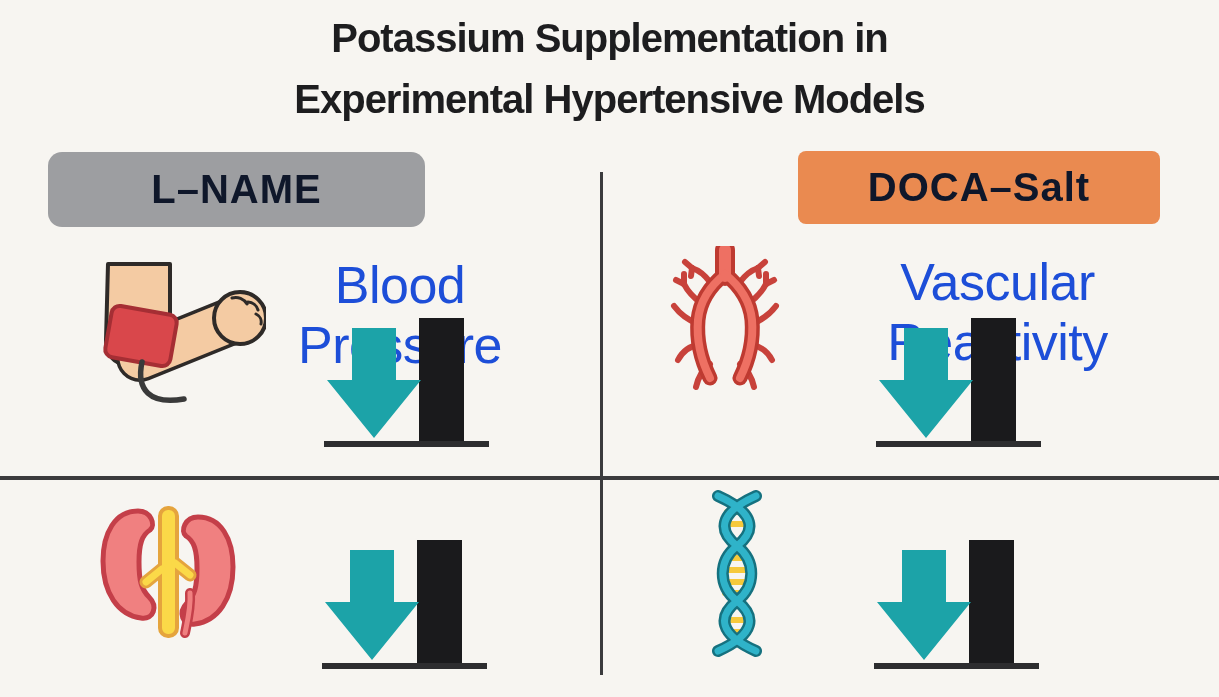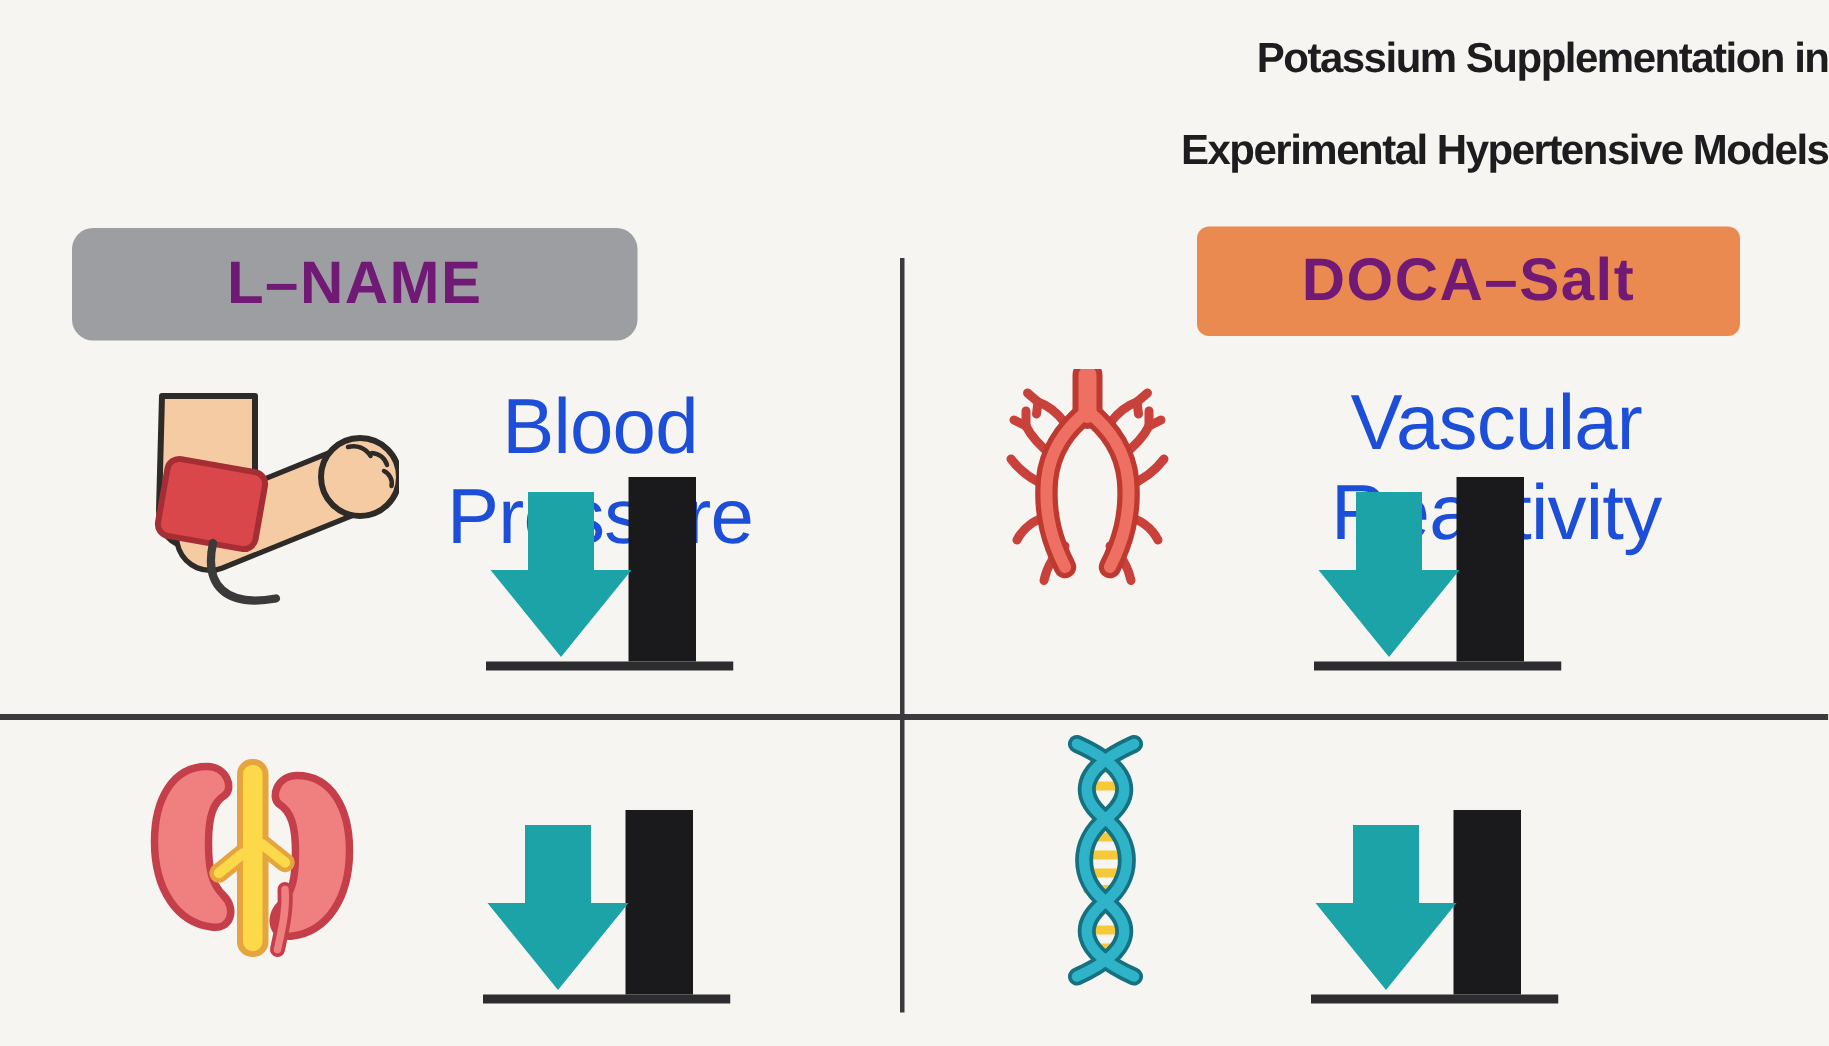--- a/index.html
+++ b/index.html
@@ -1,26 +1,26 @@
 <!DOCTYPE html>
 <html><head>
 <meta charset="utf-8">
 <style>
   html,body{margin:0;padding:0;background:#f7f5f1;}
   .poster{
     position:relative;width:1219px;height:697px;background:#f7f5f1;
     font-family:"Liberation Sans",sans-serif;overflow:hidden;
   }
   .title{
-    position:absolute;top:8px;left:0;width:1219px;text-align:right;
-    font-weight:700;font-size:28px;line-height:61px;color:#1d1d1f;letter-spacing:-1px;
+    position:absolute;top:8px;left:0;width:1219px;text-align:center;
+    font-weight:700;font-size:40px;line-height:61px;color:#1d1d1f;letter-spacing:-1px;
   }
   .badge{
     position:absolute;display:flex;align-items:center;justify-content:center;
-    font-weight:700;font-size:40px;color:#701a75;letter-spacing:1px;
+    font-weight:700;font-size:40px;color:#0f172a;letter-spacing:1px;
   }
   .badge-lname{left:48px;top:152px;width:377px;height:75px;border-radius:14px;background:#9d9ea1;}
   .badge-doca{left:798px;top:151px;width:362px;height:73px;border-radius:8px;background:#ea8a50;}
   .divider-v{position:absolute;left:600px;top:172px;width:3px;height:503px;background:#3b3b3d;}
   .divider-h{position:absolute;left:0;top:476px;width:1219px;height:4px;background:#3b3b3d;}
   .q-label{
     position:absolute;text-align:center;font-weight:400;font-size:52px;color:#1d4ed8;letter-spacing:-0.5px;
   }
   .lbl-bp{left:245px;top:255px;width:310px;}
   .lbl-vr{left:805px;top:252px;width:385px;}

